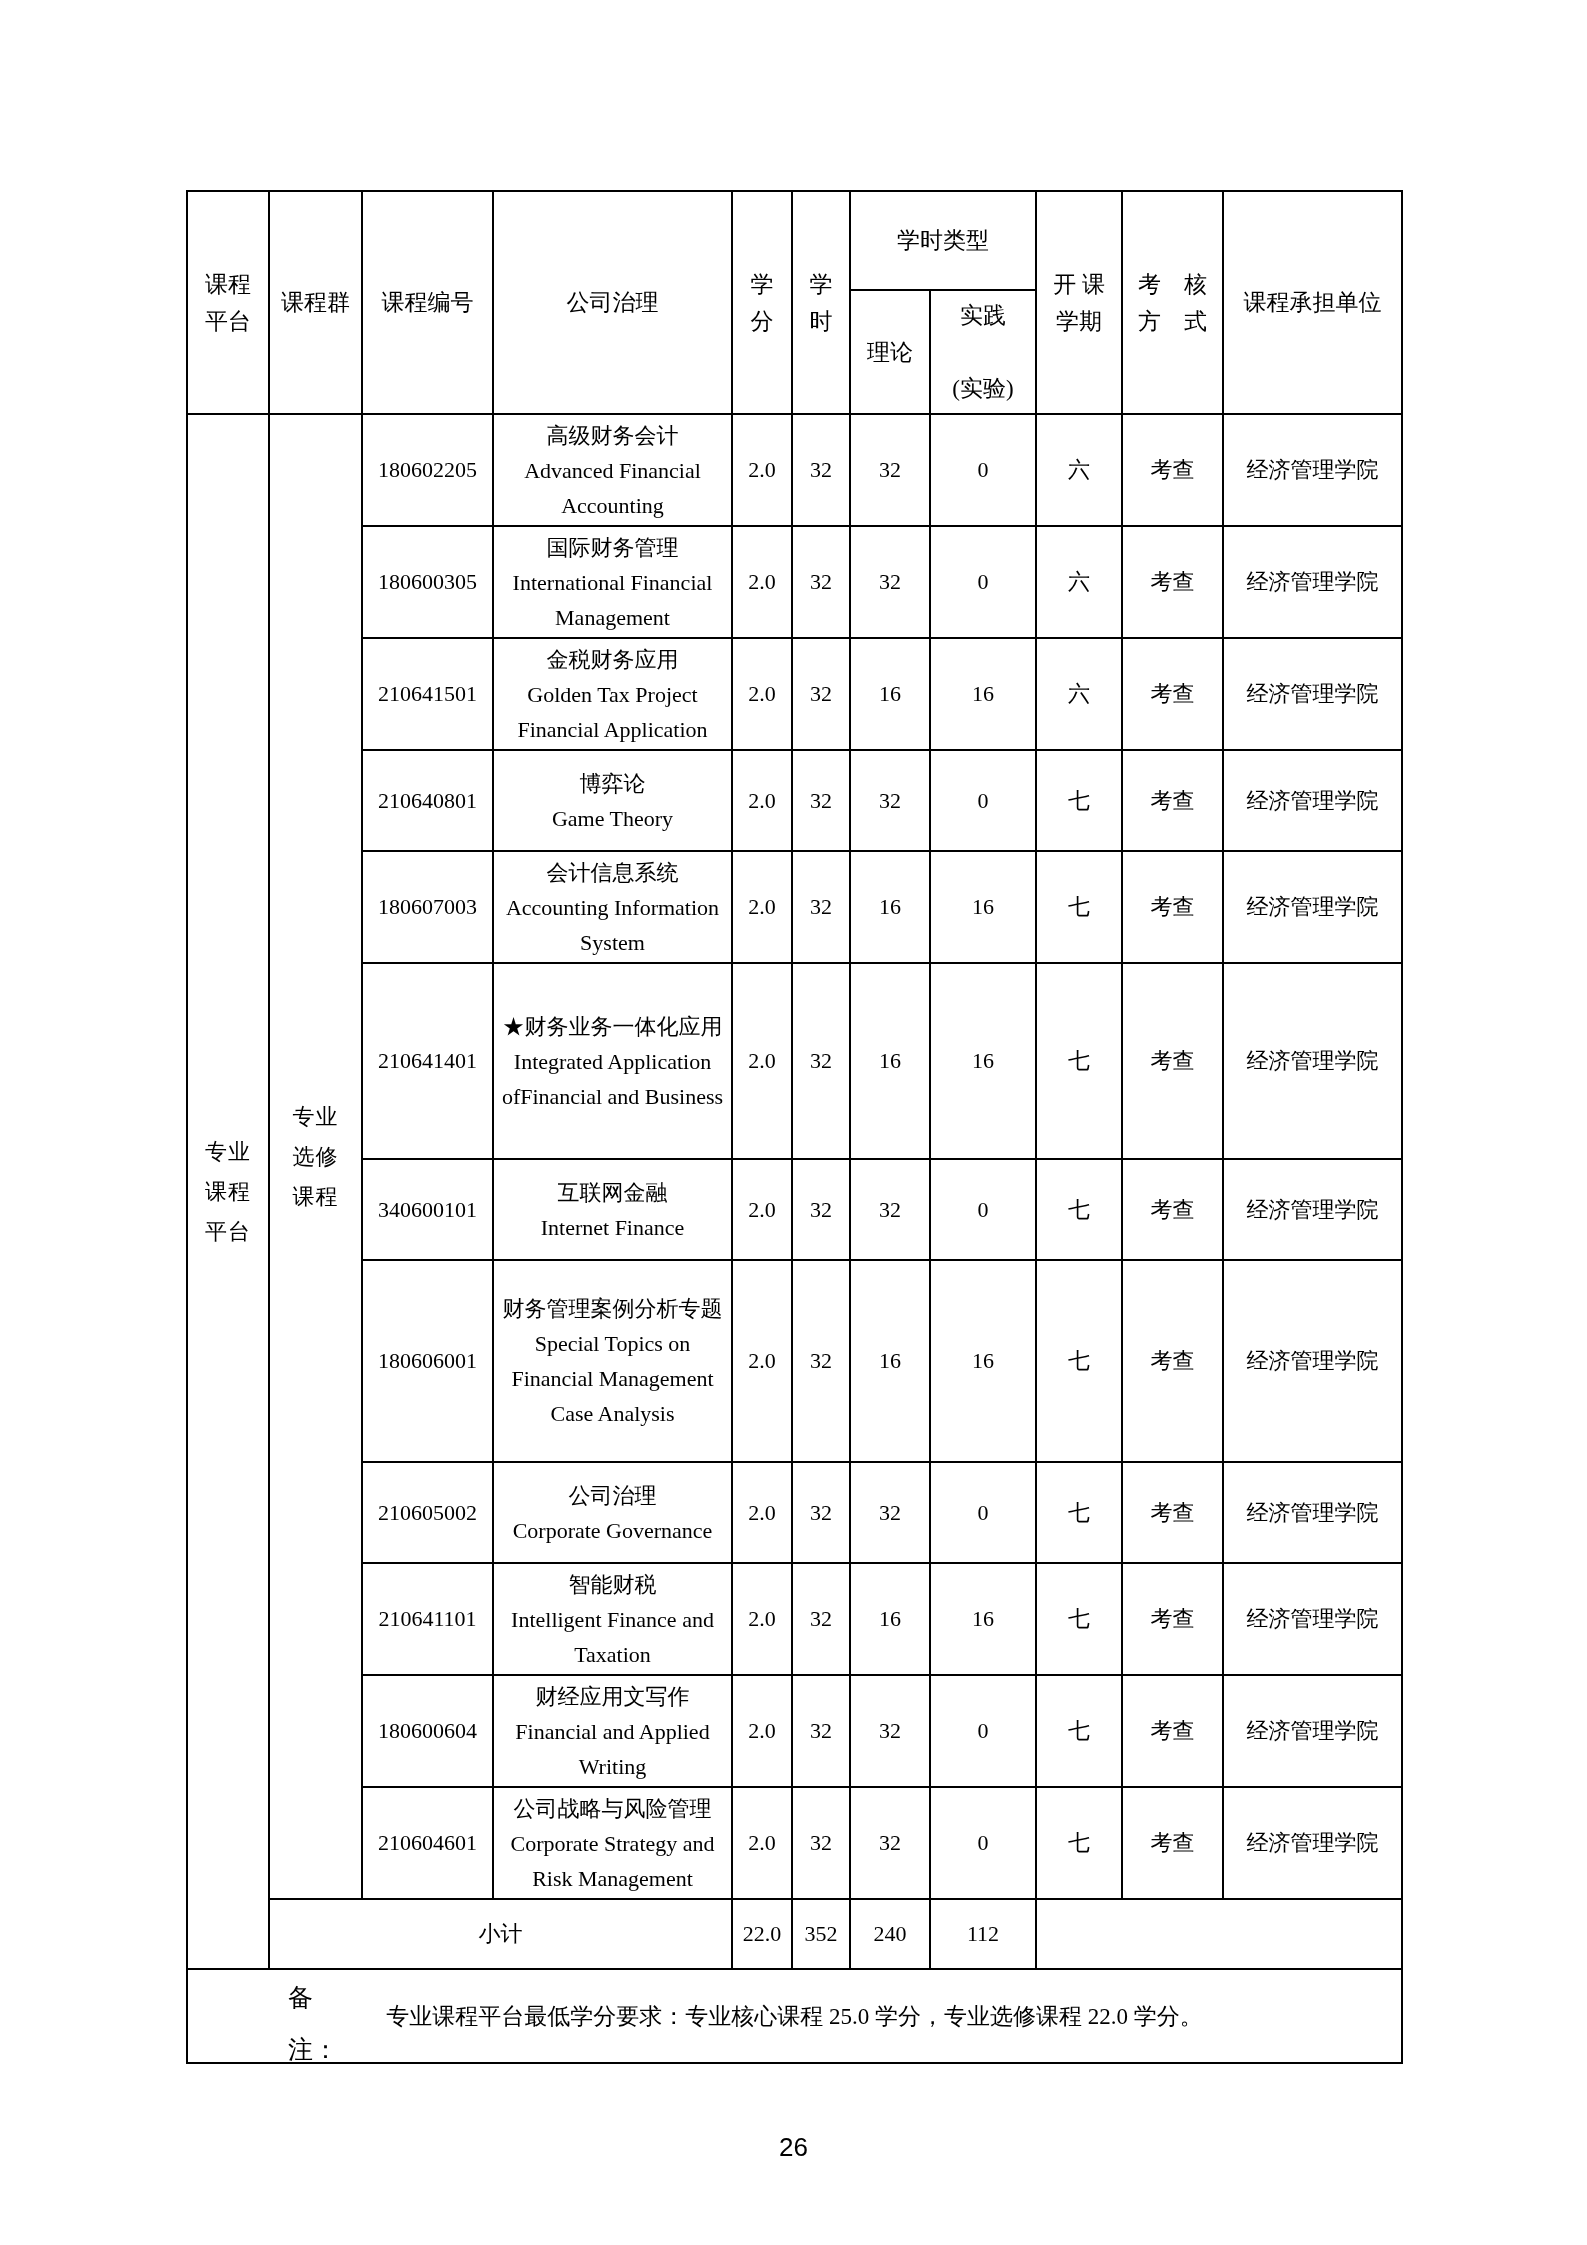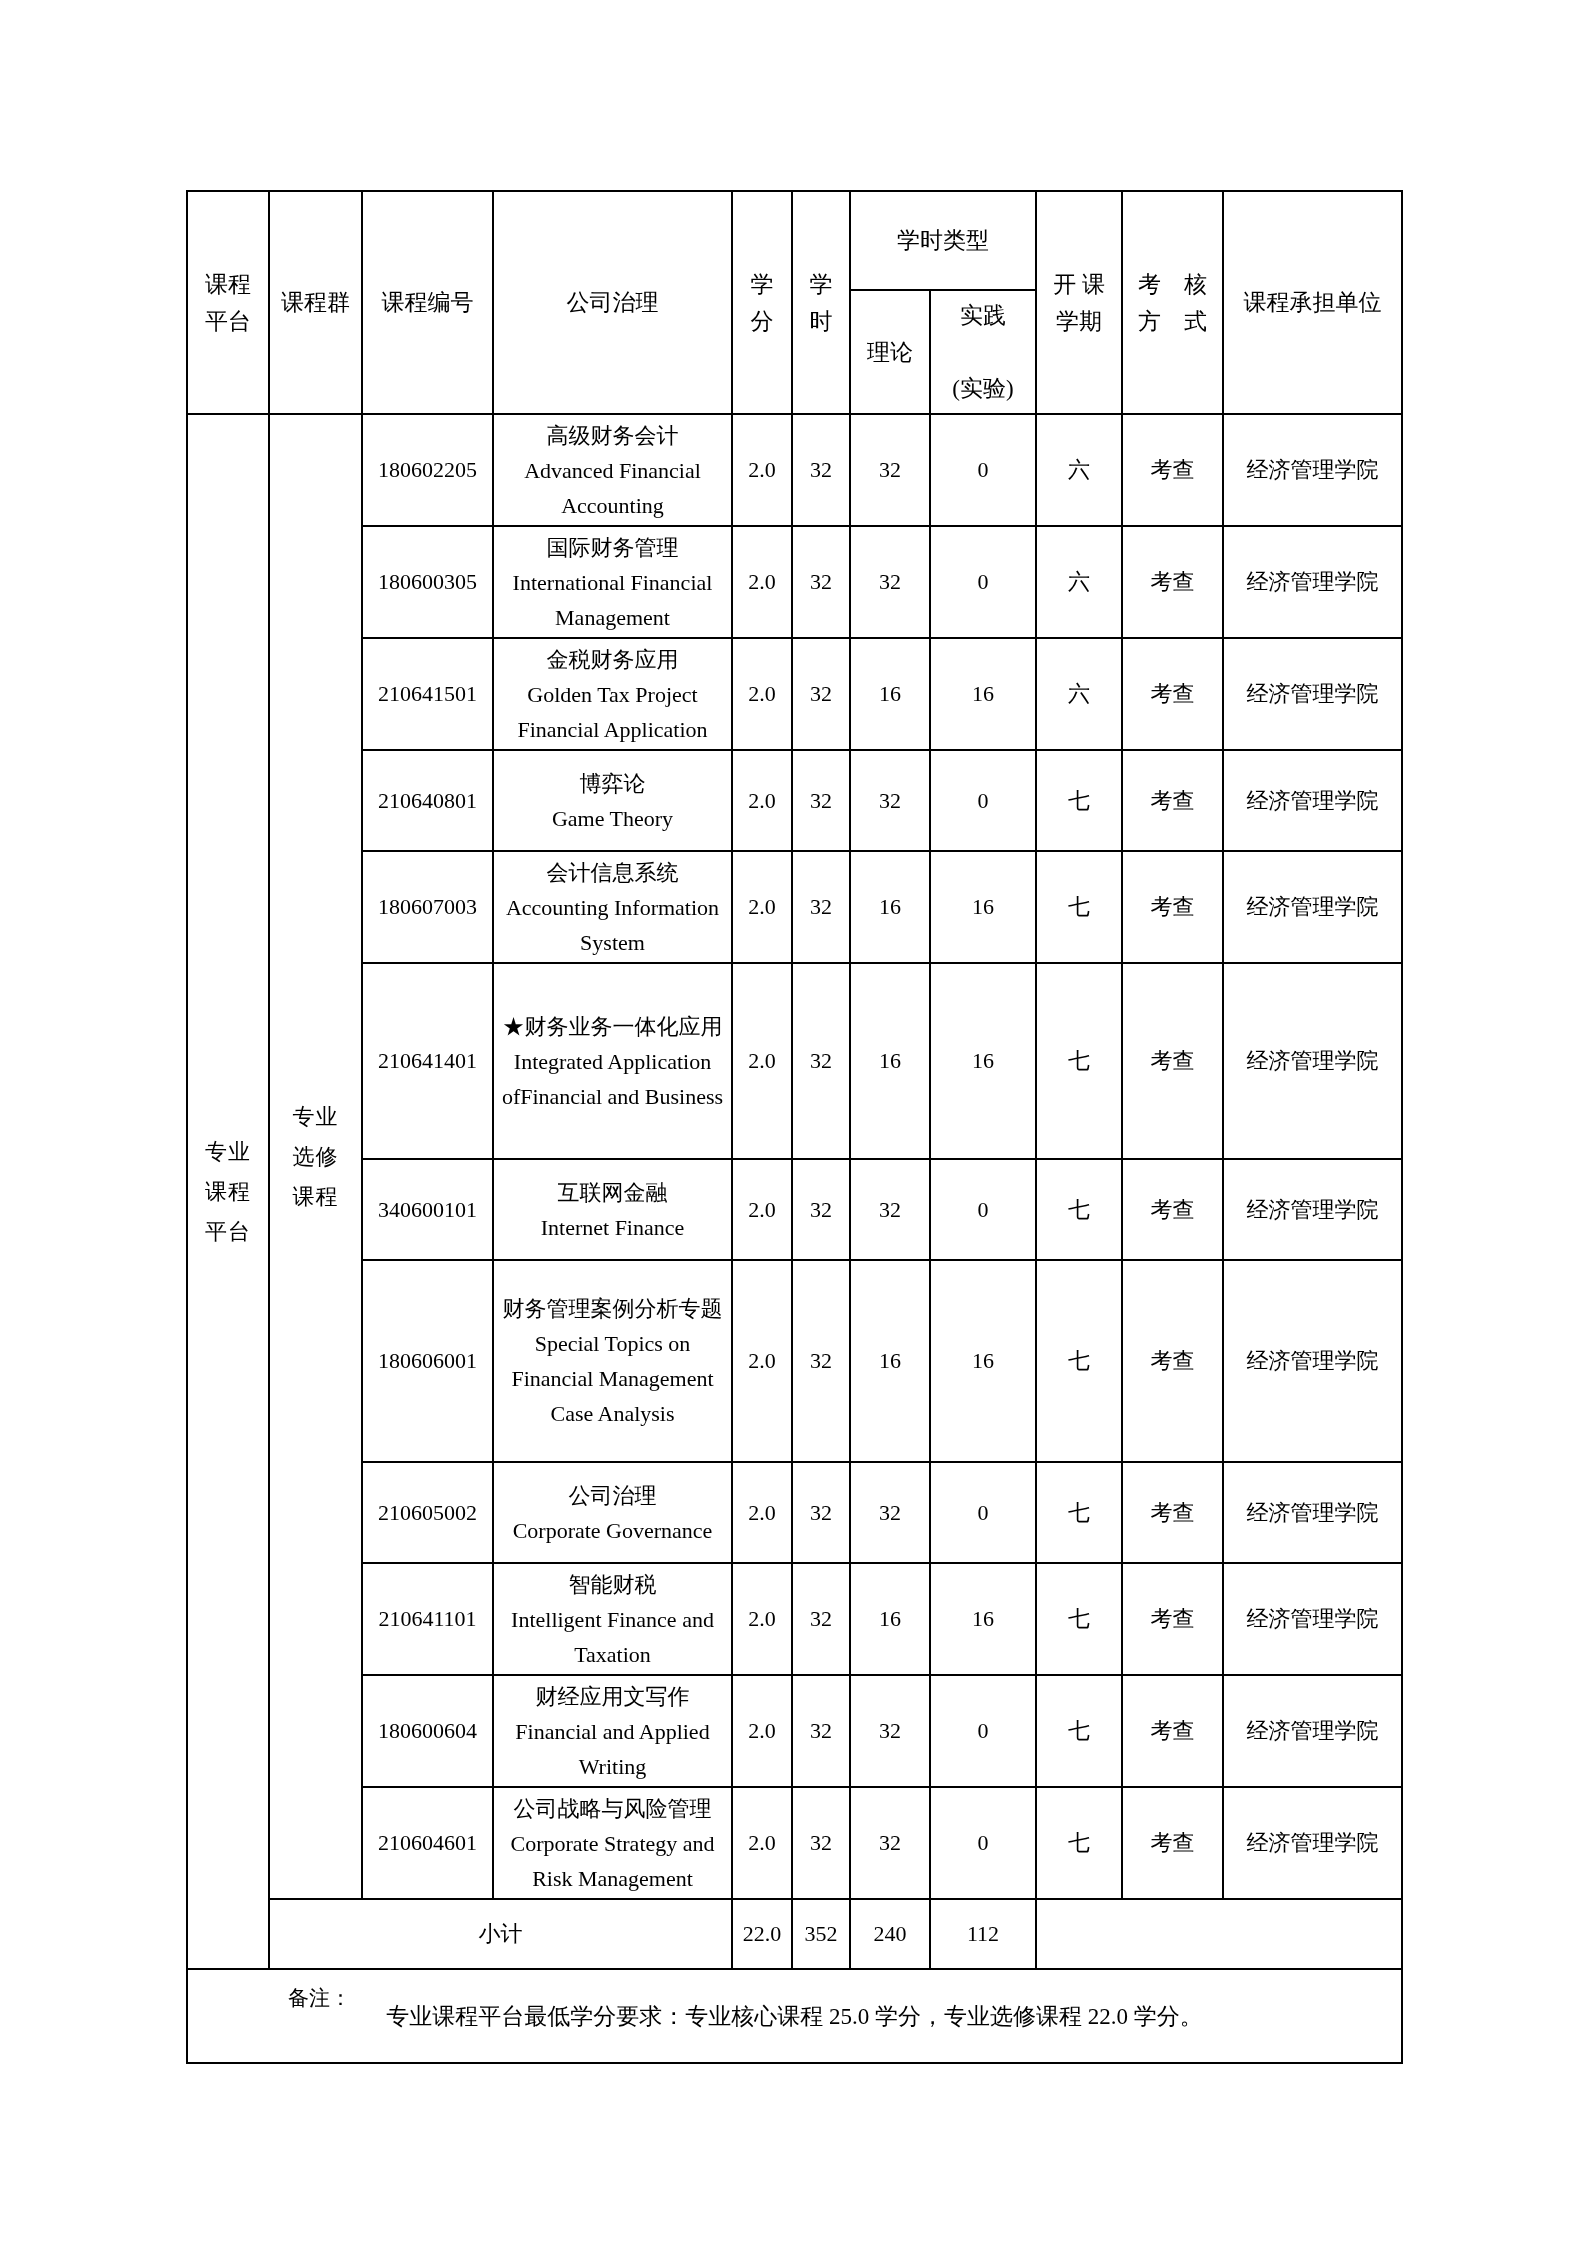--- a/index.html
+++ b/index.html
@@ -38,21 +38,21 @@
   tr.h5a>td{height:190px;}
   tr.h5b>td{height:196px;}
   .c-platform,.c-group{line-height:40px;letter-spacing:1px;margin-left:40px;}
   .c-name{text-align:left;padding:6px 9px;}
   .c-name .cn,.c-name .en{line-height:35px;}
   tr.subtotal>td{height:64px;font-weight:normal;}
   tr.minreq>td{height:88px;font-size:23px;}
   #remark{
     position:absolute;left:288px;top:1972px;width:1130px;
     display:flex;align-items:flex-start;
-    font-size:21px;line-height:52px;
+    font-size:25px;line-height:52px;
   }
   #remark .lbl{flex:0 0 72px;}
   #remark .txt{white-space:pre-line;}
   #page-num{
     position:absolute;top:2132px;left:0;width:100%;
     text-align:center;
     font-family:"Liberation Sans","DejaVu Sans",sans-serif;
     font-size:26px;
   }
 </style>
@@ -284,14 +284,15 @@
       <tr class="minreq">
         <td colspan="11">专业课程平台最低学分要求：专业核心课程 25.0 学分，专业选修课程 22.0 学分。</td>
       </tr>
     </tbody>
   </table>
 
   <div id="remark">
     <div class="lbl">备注：</div>
   </div>
 
+  <div id="page-num">26</div>
 
 </div>
 
 </body></html>

